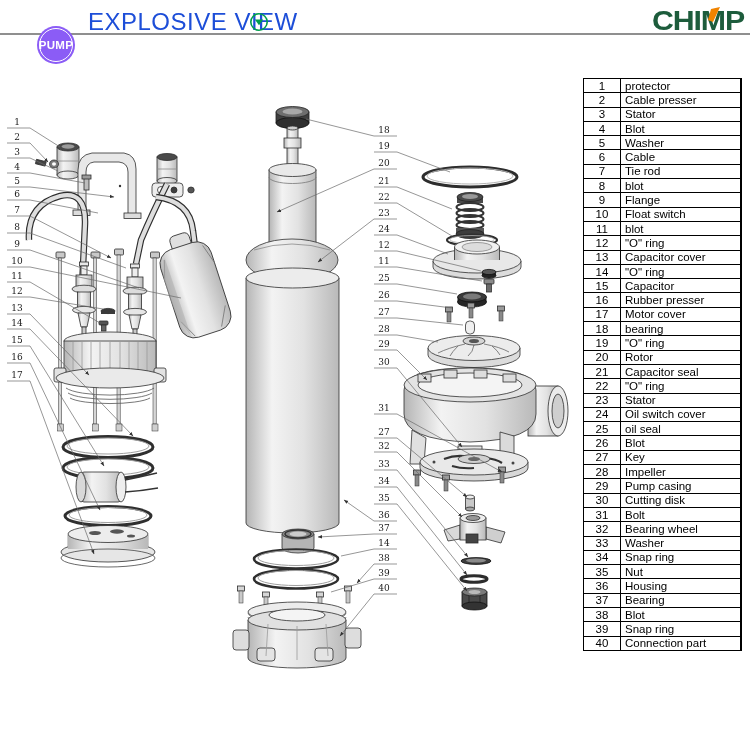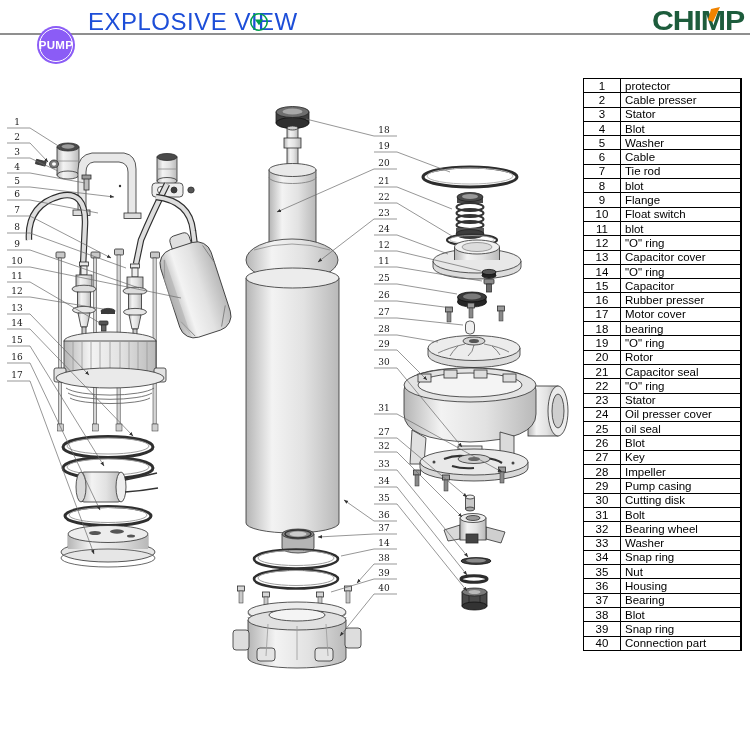--- a/index.html
+++ b/index.html
@@ -134,21 +134,21 @@
       <tr>
         <td class="num">22</td>
         <td class="nm">"O" ring</td>
       </tr>
       <tr>
         <td class="num">23</td>
         <td class="nm">Stator</td>
       </tr>
       <tr>
         <td class="num">24</td>
-        <td class="nm">Oil presser cover</td>
+        <td class="nm">Oil switch cover</td>
       </tr>
       <tr>
         <td class="num">25</td>
         <td class="nm">oil seal</td>
       </tr>
       <tr>
         <td class="num">26</td>
         <td class="nm">Blot</td>
       </tr>
       <tr>

